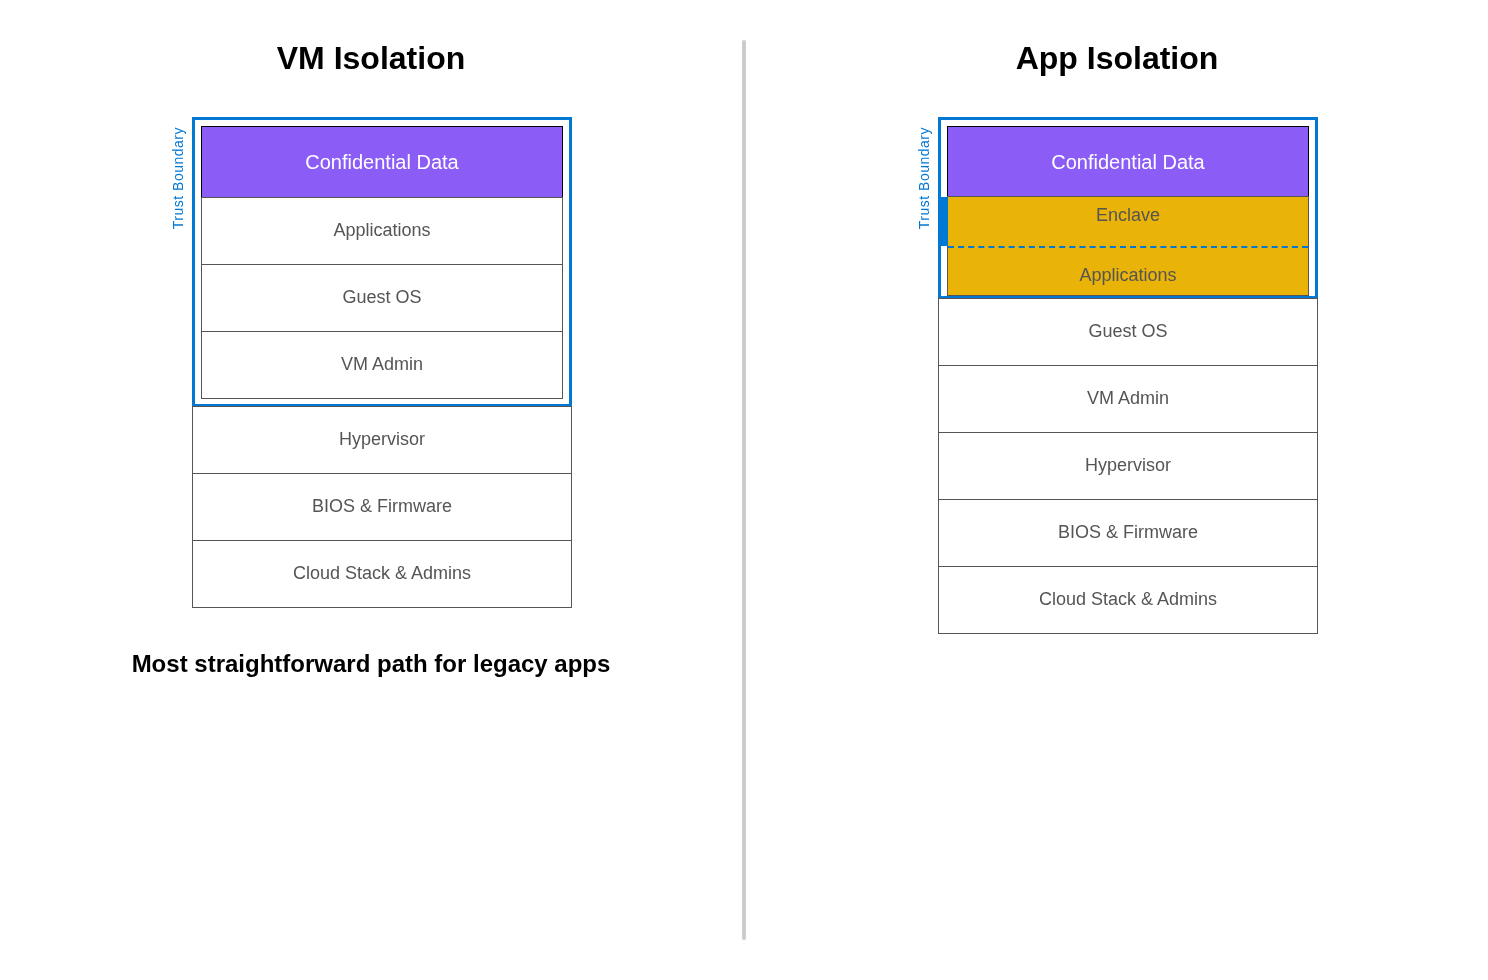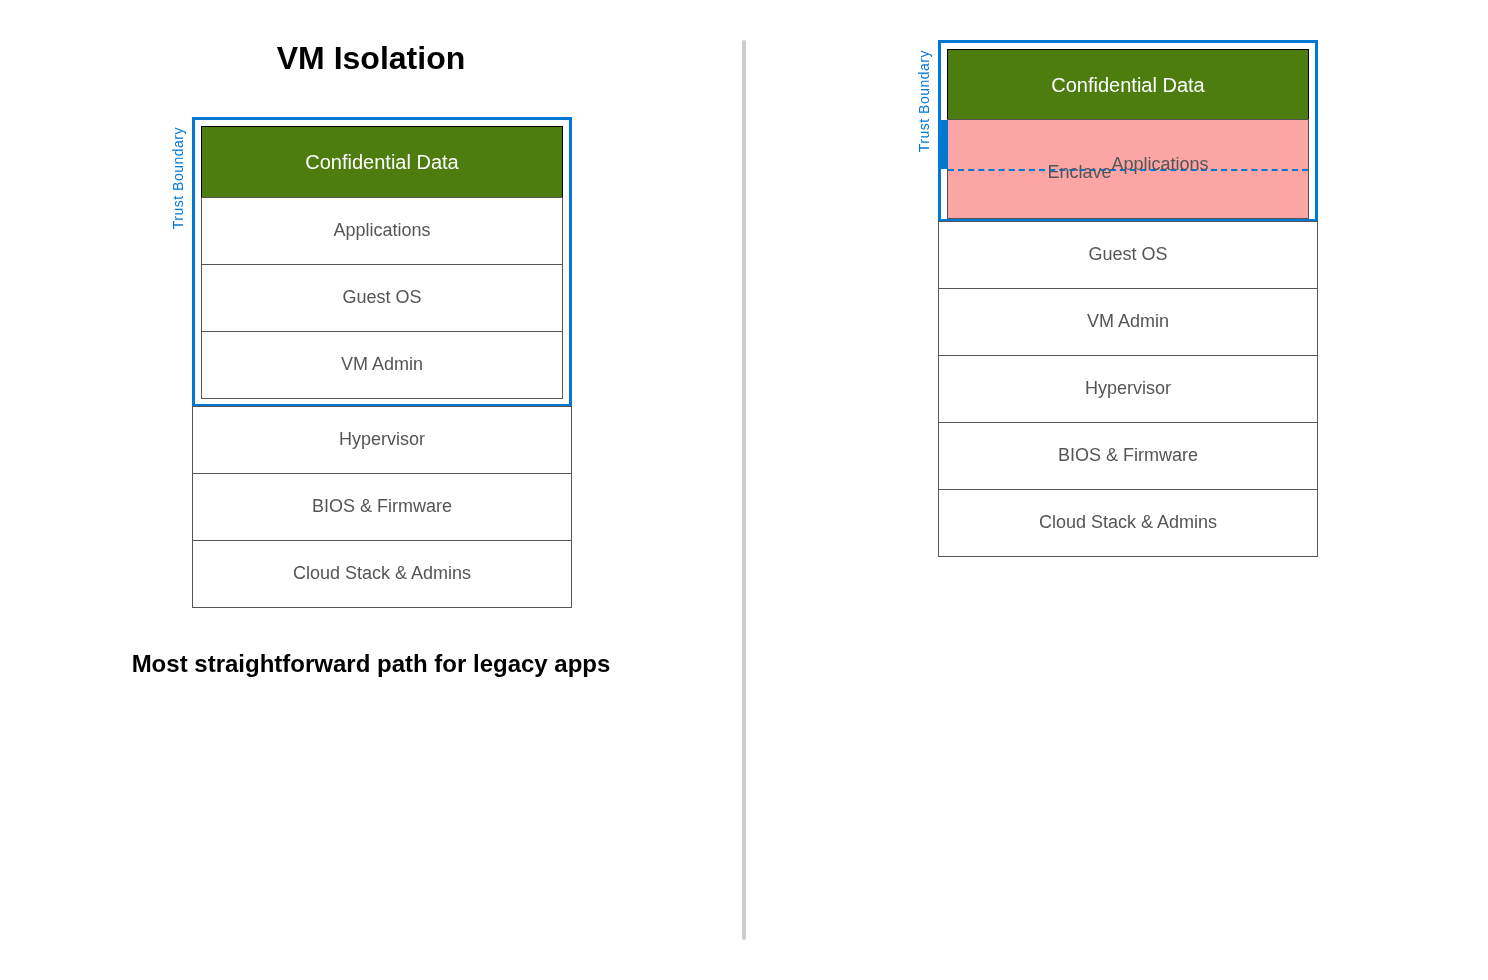--- a/index.html
+++ b/index.html
@@ -78,21 +78,21 @@
     .layer-box {
       border: 1.5px solid #555555;
       display: flex;
       align-items: center;
       justify-content: center;
       min-height: 68px;
       background: #ffffff;
       margin-bottom: -1px;
     }
     .layer-box.confidential {
-      background: #4d7c0f;
+      background: #8b5cf6;
       border-color: #000000;
       min-height: 72px;
     }
     .layer-box.confidential span {
       color: #ffffff;
       font-size: 20px;
       font-weight: 500;
     }
     .layer-label {
       font-size: 18px;
@@ -163,34 +163,35 @@
         </div>
       </div>
     </div>
 
     <div class="caption">Most straightforward path for legacy apps</div>
   </div>
 
   <div class="divider"></div>
 
   <div class="column">
+    <h1 class="column-title">App Isolation</h1>
 
     <div class="diagram-wrapper">
 
       <div class="trust-boundary-label">Trust Boundary</div>
 
       <div class="stack-container">
 
         <div style="border:3px solid #0078d4; padding:6px 6px 0 6px; display:flex; flex-direction:column;">
 
           <div class="layer-box confidential">
             <span>Confidential Data</span>
           </div>
 
-          <div style="border:1.5px solid #555; min-height:100px; background:#fca5a5; display:flex; flex-direction:row; position:relative; align-items:center; justify-content:center; margin-top:-1px;">
+          <div style="border:1.5px solid #555; min-height:100px; background:#eab308; display:flex; flex-direction:column; position:relative; align-items:center; justify-content:space-between; margin-top:-1px;">
 
             <div style="position:absolute;top:50%;left:0;right:0;border-top:2px dashed #0078d4;"></div>
 
             <div style="position:absolute;left:-9px;top:0;bottom:50%;width:9px;background:#0078d4;"></div>
             <span class="layer-label" style="padding-top:8px; position:relative; z-index:1;">Enclave</span>
             <span class="layer-label" style="padding-bottom:8px; position:relative; z-index:1;">Applications</span>
           </div>
         </div>
 
         <div class="outside-box">

